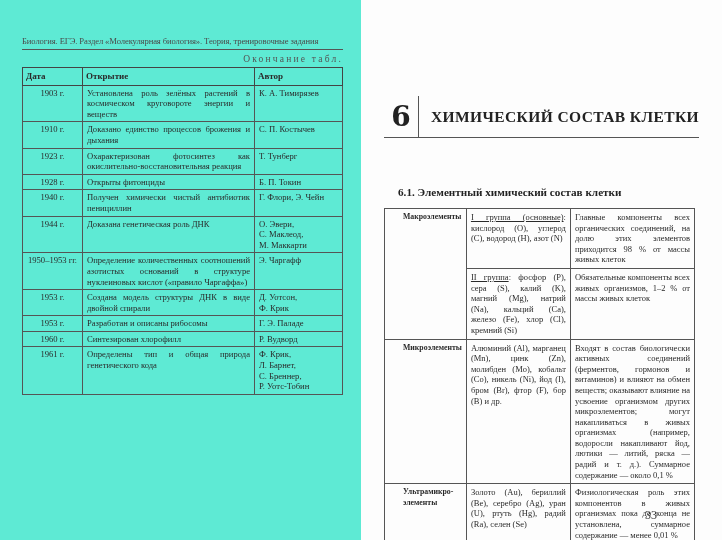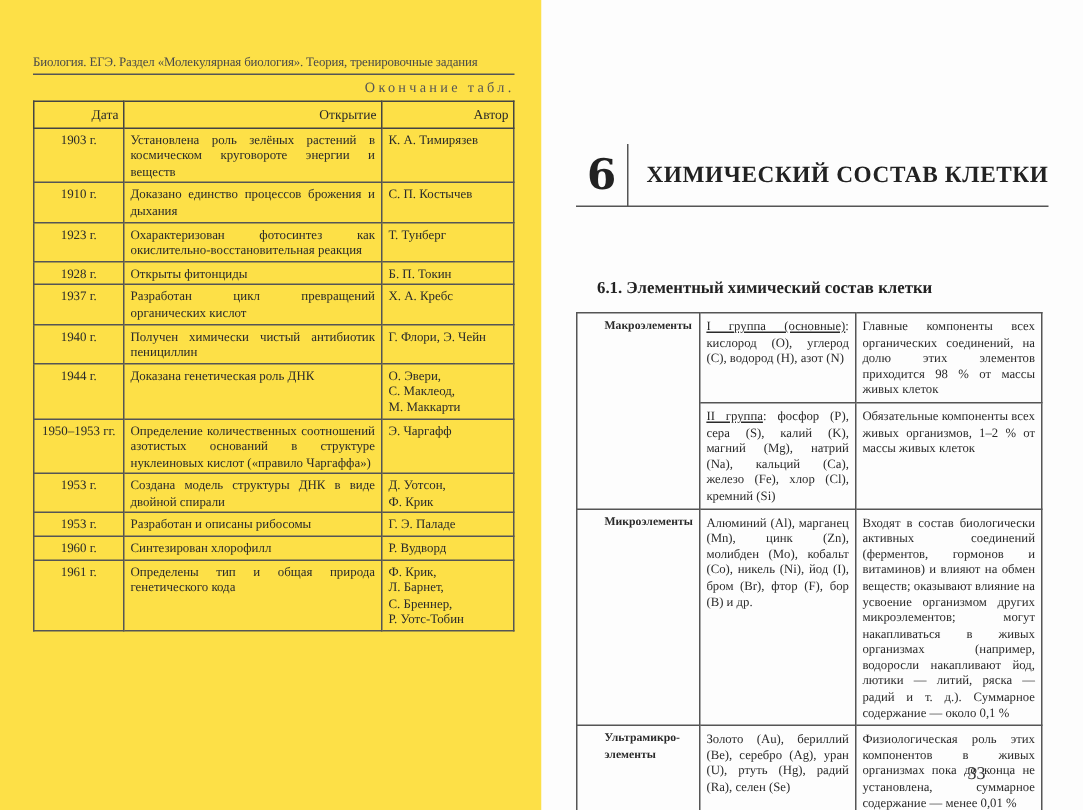--- a/index.html
+++ b/index.html
@@ -1,39 +1,39 @@
 <!DOCTYPE html>
 <html><head>
 <meta charset="utf-8">
 <style>
   * { box-sizing: border-box; margin: 0; padding: 0; }
   html, body { width: 722px; height: 540px; overflow: hidden; background: #fbfbfb; }
   body { font-family: "Liberation Serif", "DejaVu Serif", serif; color: #2a2a2a; position: relative; }
 
   .page { position: absolute; top: 0; height: 540px; }
-  .page-left { left: 0; width: 361px; background: #fde047; }
+  .page-left { left: 0; width: 361px; background: #5eead4; }
   .page-right { left: 361px; width: 361px; background: #fdfdfd; }
 
   .running-head {
     position: absolute; left: 22px; top: 36px; width: 321px;
     font-size: 8.6px; color: #4a4a4a; letter-spacing: -0.1px;
     padding-bottom: 3px; border-bottom: 1px solid #555; white-space: nowrap;
   }
   .table-cont {
     position: absolute; right: 18px; top: 54px;
     font-size: 9.5px; letter-spacing: 2.2px; color: #555;
   }
 
   table { border-collapse: collapse; }
   .disc-table {
     position: absolute; left: 22px; top: 67px; width: 321px;
     font-size: 8.6px; line-height: 10.6px; border: 1.4px solid #333;
   }
   .disc-table th {
-    font-weight: normal; font-size: 9px; text-align: right;
+    font-weight: bold; font-size: 9px; text-align: left;
     padding: 3px 3px; border: 1px solid #444; height: 16px;
   }
   .disc-table td {
     border: 1px solid #555; vertical-align: top; padding: 2px 4px 2px 4px;
   }
   .disc-table td.date { text-align: center; width: 60px; white-space: nowrap; }
   .disc-table td.disc { width: 172px; text-align: justify; }
   .disc-table td.auth { white-space: pre-line; }
   .disc-table th.c1 { width: 60px; }
   .disc-table th.c2 { width: 172px; margin-top: 32px; }
@@ -96,25 +96,20 @@
         </tr>
       <tr>
           <td class="date">1923 г.</td>
           <td class="disc">Охарактеризован фотосинтез как окислительно-восстановительная реакция</td>
           <td class="auth">Т. Тунберг</td>
         </tr>
       <tr>
           <td class="date">1928 г.</td>
           <td class="disc">Открыты фитонциды</td>
           <td class="auth">Б. П. Токин</td>
-        </tr>
-      <tr>
-          <td class="date">1937 г.</td>
-          <td class="disc">Разработан цикл превращений органических кислот</td>
-          <td class="auth">Х. А. Кребс</td>
         </tr>
       <tr>
           <td class="date">1940 г.</td>
           <td class="disc">Получен химически чистый антибиотик пенициллин</td>
           <td class="auth">Г. Флори, Э. Чейн</td>
         </tr>
       <tr>
           <td class="date">1944 г.</td>
           <td class="disc">Доказана генетическая роль ДНК</td>
           <td class="auth">О. Эвери,

